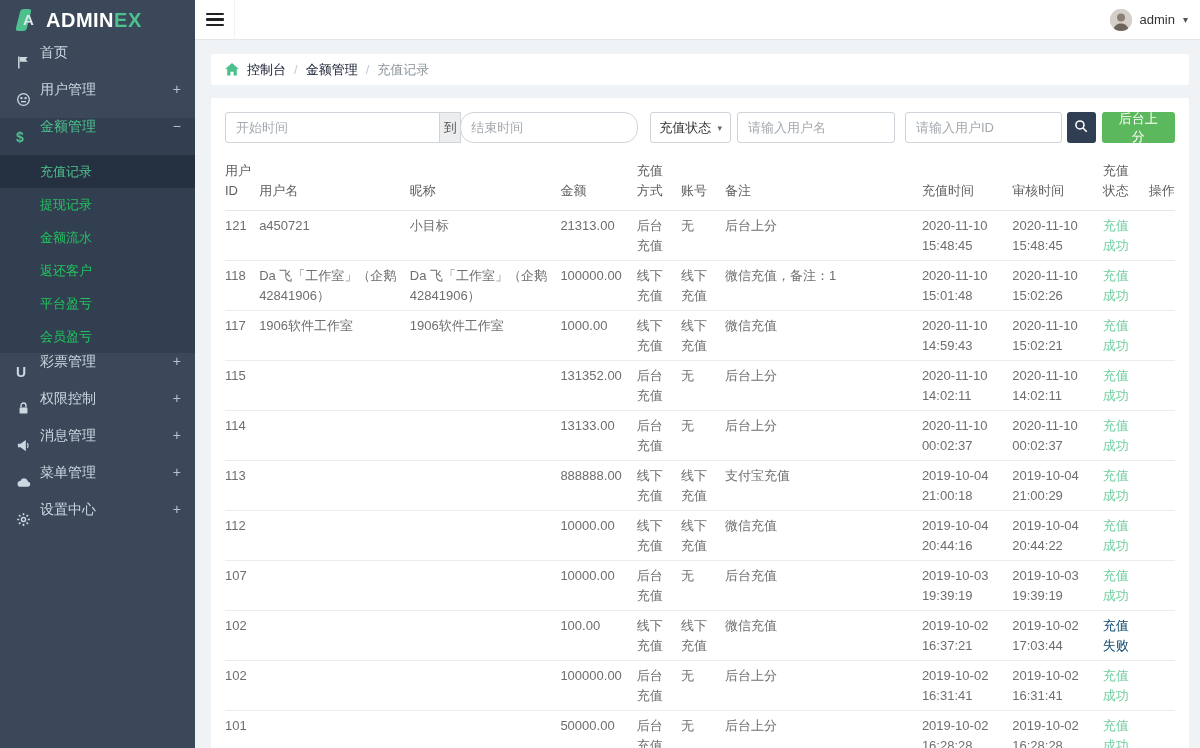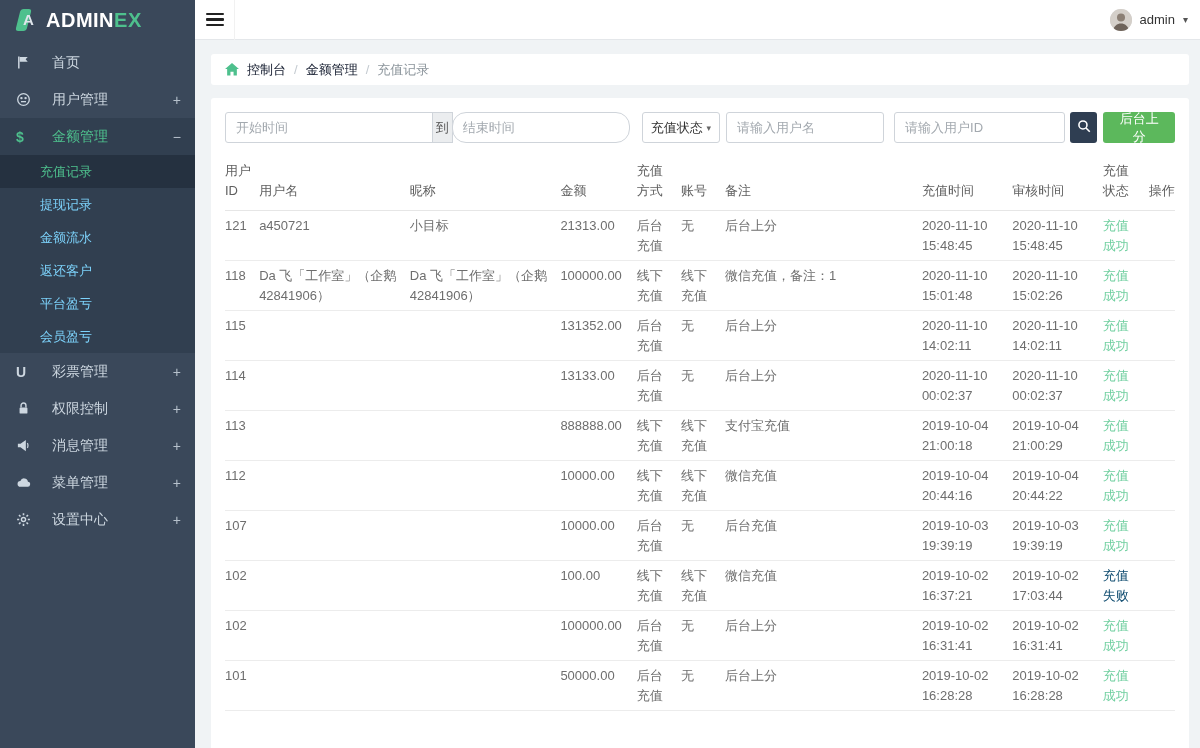--- a/index.html
+++ b/index.html
@@ -14,30 +14,30 @@
   .sidebar { width:195px; flex-shrink:0; background:#3a485a; color:#cdd7e0; overflow:hidden; }
   .logo { height:40px; display:flex; align-items:center; padding-left:14px; }
   .logo-mark { position:relative; width:26px; height:26px; margin-right:6px; }
   .logo-mark .ribbon { position:absolute; left:4px; top:2px; width:11px; height:22px;
     background:#4ec08d; border-radius:3px; transform:skewX(-14deg); }
   .logo-mark .letter { position:absolute; left:9px; top:4px; font-weight:bold; font-size:15px; color:#dfe6ec; }
   .logo-text { font-weight:bold; font-size:20px; letter-spacing:.5px; color:#ffffff; }
   .logo-text .ex { color:#4ec08d; }
 
   .menu { padding-top:4px; }
-  .menu-item { height:37px; display:flex; align-items:center; padding:0 14px 0 16px;
-    font-size:14px; cursor:pointer;gap:12px; }
+  .menu-item { height:37px; display:flex; padding:0 14px 0 16px;
+    font-size:14px; cursor:pointer; }
   .mi-icon { width:22px; margin-right:2px; display:flex; align-items:center; justify-content:flex-start; }
   .mi-icon svg { display:block; }
   .mi-icon .glyph { font-weight:bold; font-size:14px; }
   .expander { margin-left:auto; color:#b6c1cc; font-size:14px; }
   .group-open { background:#313f50; }
   .menu-item.active-parent { color:#4ec08d; }
   .submenu-item { height:33px; display:flex; align-items:center; padding-left:40px;
-    font-size:13px; color:#7dd3fc; cursor:pointer; }
+    font-size:13px; color:#22c55e; cursor:pointer; }
   .submenu-item.active { background:#253140; color:#4ec08d; }
 
   
   .main { flex:1; display:flex; flex-direction:column; min-width:0; }
   .topbar { height:40px; background:#fff; border-bottom:1px solid #e4e7ea;
     display:flex; align-items:center; flex-shrink:0; }
   .hamburger { width:40px; height:40px; display:flex; flex-direction:column;
     align-items:center; justify-content:center; gap:3px; cursor:pointer; border-right:1px solid #f1f1f1; }
   .hamburger span { width:18px; height:2.5px; background:#222; border-radius:1px; }
   .topbar-right { margin-left:auto; display:flex; align-items:center; gap:8px; padding-right:12px; cursor:pointer; }
@@ -63,21 +63,21 @@
   .inp-start { width:225px; border-top-right-radius:0; border-bottom-right-radius:0; }
   .addon { width:23px; height:31px; background:#ebedef; border:1px solid #cfd4da;
     margin-left:-1px; margin-right:-1px; display:flex; align-items:center; justify-content:center;
     font-size:13px; color:#555; }
   .inp-end { width:178px; border-top-left-radius:0; border-bottom-left-radius:0;border-radius:14px; }
   .select { width:84px; height:31px; border:1px solid #cfd4da; border-radius:3px;
     margin-left:12px; display:flex; align-items:center; justify-content:space-between;
     padding:0 8px; cursor:pointer; color:#333; }
   .select .caret { font-size:9px; color:#666; }
   .inp-username { width:158px; margin-left:6px; }
-  .inp-userid { width:171px; margin-left:10px; }
+  .inp-userid { width:157px; margin-left:10px; }
   .btn-search { width:30px; height:31px; margin-left:5px; background:#2f3e52; border:none;
     border-radius:3px; display:flex; align-items:center; justify-content:center; cursor:pointer; }
   .btn-green { height:31px; margin-left:6px; padding:0 12px; background:#5cb85c; color:#fff;
     border:none; border-radius:3px; font-size:13px; font-family:inherit; cursor:pointer;
     display:flex; align-items:center; }
 
   
   table { width:100%; margin-top:12px; border-collapse:collapse; table-layout:fixed;
     font-size:13px; color:#6e6e6e; }
   th { font-weight:normal; color:#5f5f5f; text-align:left; vertical-align:bottom;
@@ -319,20 +319,35 @@
                 <td>线下充值</td>
                 <td>微信充值，备注：1</td>
                 <td>2020-11-10 15:01:48</td>
                 <td>2020-11-10 15:02:26</td>
                 <td>
                   <span class="status ok">充值成功</span>
                 </td>
                 <td></td>
               </tr>
 
+              <tr>
+                <td>117</td>
+                <td>1906软件工作室</td>
+                <td>1906软件工作室</td>
+                <td>1000.00</td>
+                <td>线下充值</td>
+                <td>线下充值</td>
+                <td>微信充值</td>
+                <td>2020-11-10 14:59:43</td>
+                <td>2020-11-10 15:02:21</td>
+                <td>
+                  <span class="status ok">充值成功</span>
+                </td>
+                <td></td>
+              </tr>
 
               <tr>
                 <td>115</td>
                 <td></td>
                 <td></td>
                 <td>131352.00</td>
                 <td>后台充值</td>
                 <td>无</td>
                 <td>后台上分</td>
                 <td>2020-11-10 14:02:11</td>

